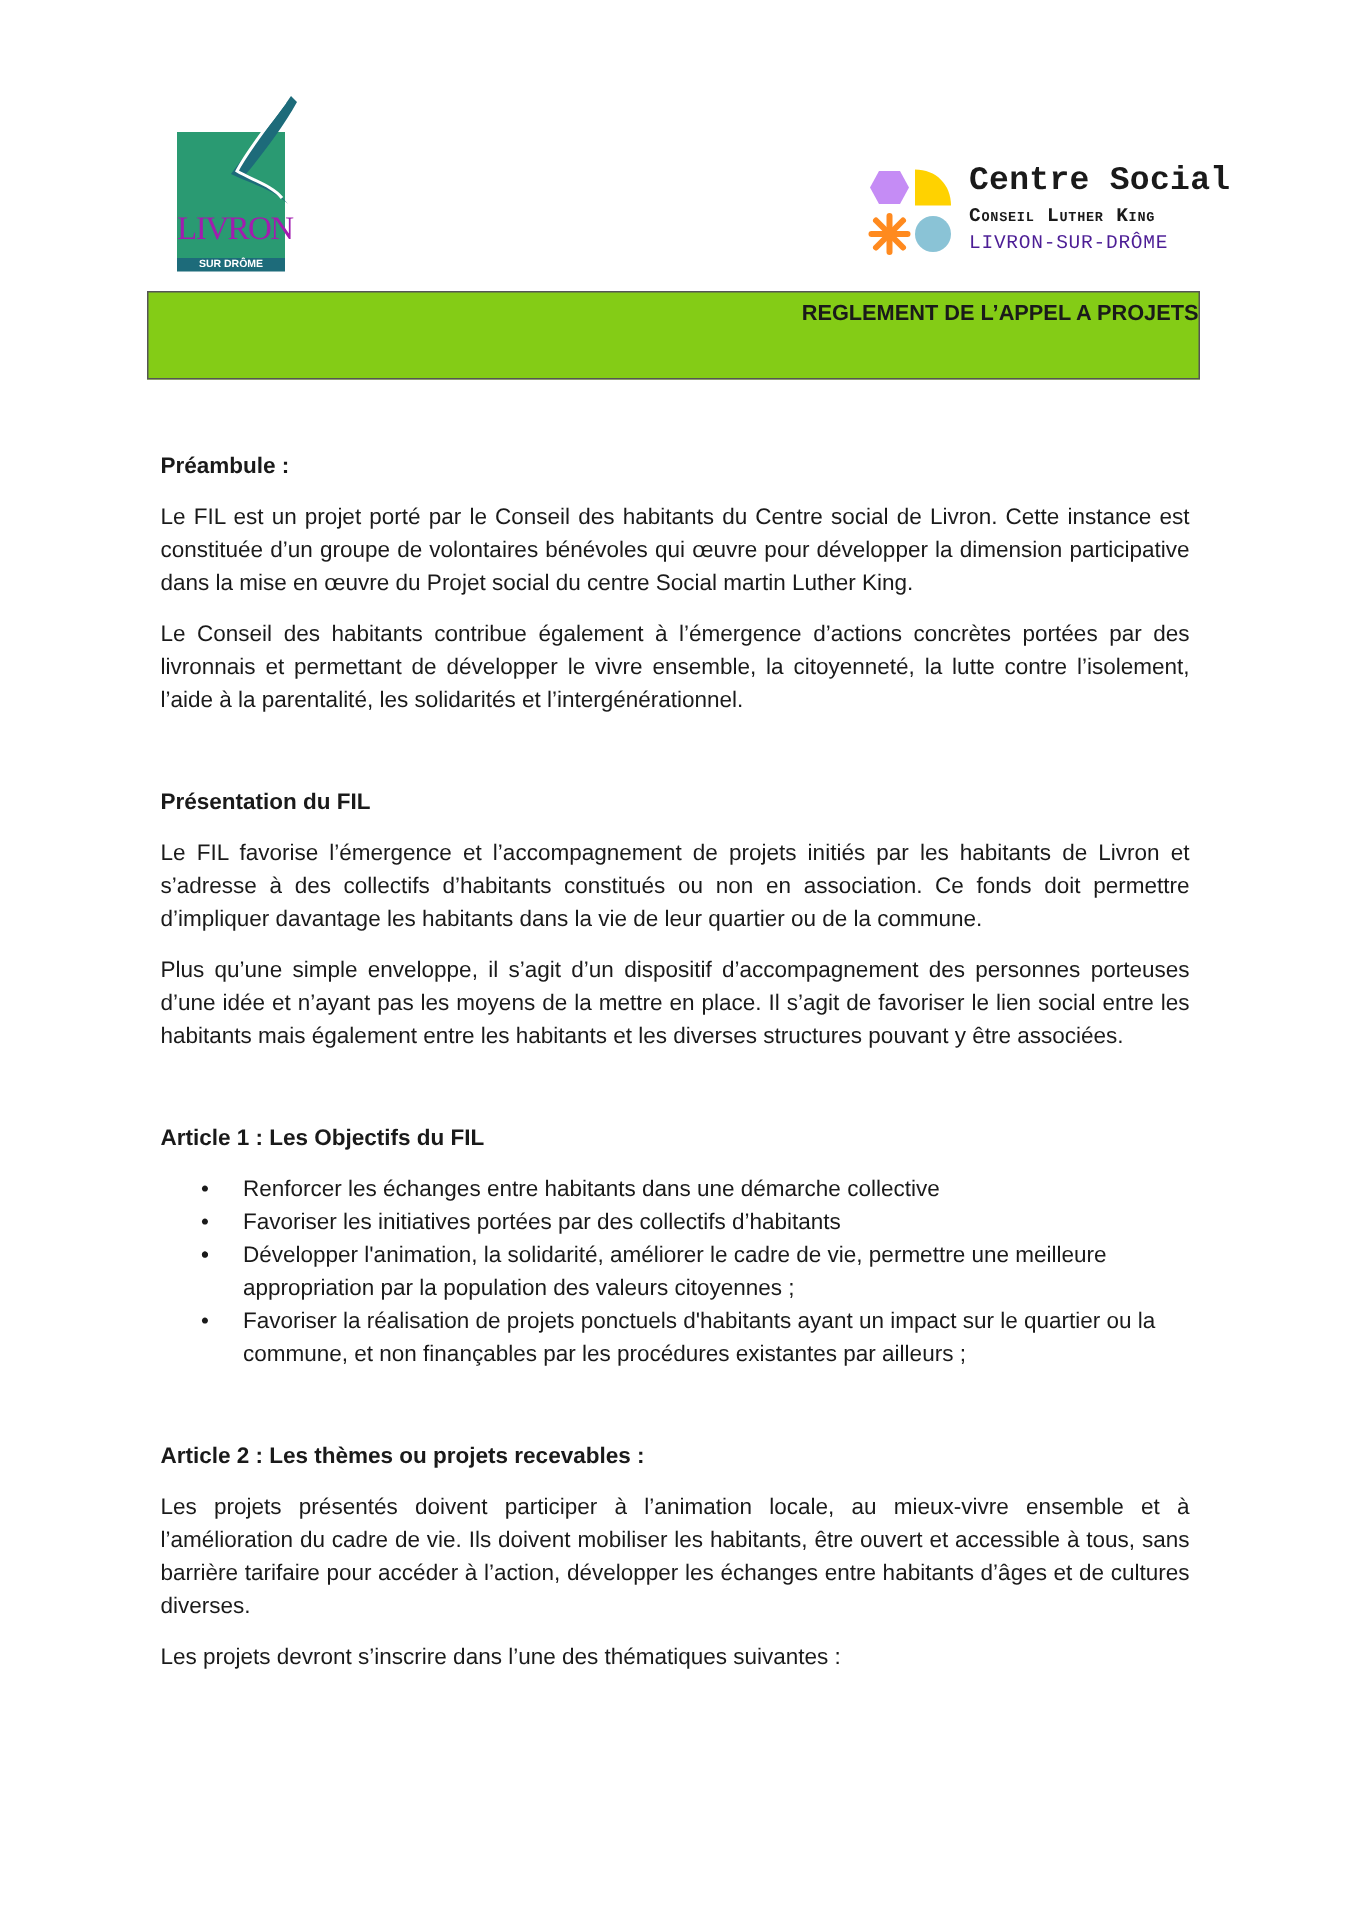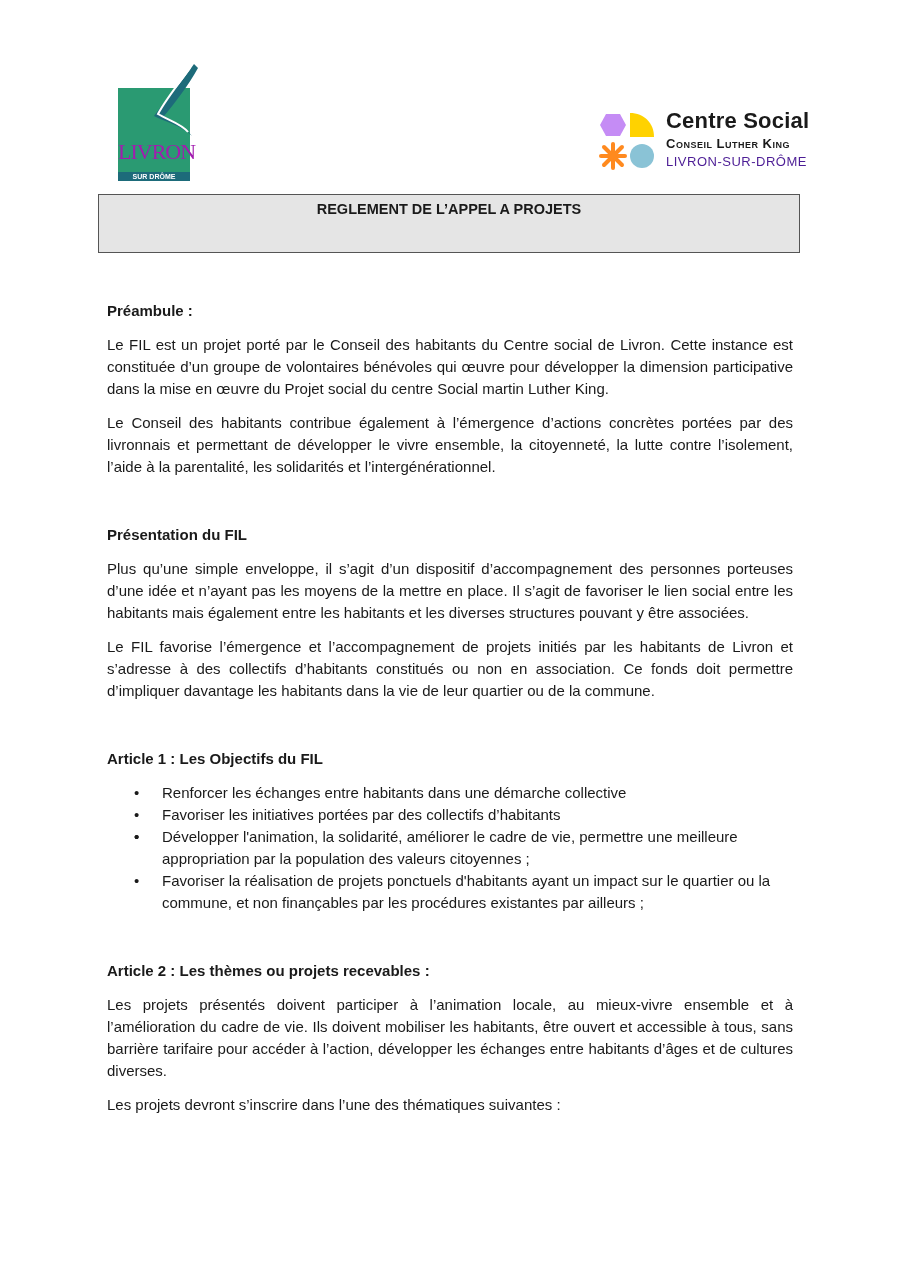--- a/index.html
+++ b/index.html
@@ -10,29 +10,29 @@
   
   .livron-logo { position:absolute; left:112px; top:62px; width:90px; height:122px; }
   .livron-box { position:absolute; left:6px; top:26px; width:72px; height:84px; background:#2a9a72; }
   .livron-text { position:absolute; left:6px; top:78px; width:72px; text-align:center;
                  color:#a21caf; font-family:"Liberation Serif", serif; font-size:22px; letter-spacing:-1px; line-height:24px; }
   .livron-band { position:absolute; left:6px; top:110px; width:72px; height:9px; background:#1d6b7a;
                  color:#fff; font-size:7px; font-weight:bold; text-align:center; line-height:9px; }
   .livron-swoosh { position:absolute; left:30px; top:0; width:60px; height:90px; }
 
   
-  .cs-logo { position:absolute; left:596px; top:108px; width:220px; height:64px; }
+  .cs-logo { position:absolute; left:576px; top:108px; width:220px; height:64px;font-family:Liberation Mono, monospace; }
   .cs-icons { position:absolute; left:0; top:3px; width:62px; height:60px; }
   .cs-title { position:absolute; left:70px; top:0; font-size:22px; font-weight:bold; color:#1a1a1a; white-space:nowrap; letter-spacing:0.2px; }
   .cs-sub { position:absolute; left:70px; top:28px; font-size:13px; font-weight:bold; color:#1a1a1a; white-space:nowrap; font-variant:small-caps; letter-spacing:0.5px; }
   .cs-city { position:absolute; left:70px; top:46px; font-size:13px; color:#4c1d95; white-space:nowrap; letter-spacing:0.5px; }
 
   
   .title-box { position:absolute; left:98px; top:194px; width:702px; height:59px;
-               background:#e5e5e5; border:1px solid #555; box-sizing:border-box; text-align:center; }
+               background:#84cc16; border:1px solid #555; box-sizing:border-box; text-align:right; }
   .title-line1 { position:absolute; left:0; right:0; top:6px; font-size:14.5px; font-weight:bold; }
   .title-line2 { position:absolute; left:0; right:0; top:37px; font-size:14.5px; font-weight:bold; }
   .title-line2 i { font-style:italic; }
 
   
   .content { position:absolute; left:107px; top:300px; width:686px; font-size:15px; line-height:22px; }
   h2 { font-size:15px; font-weight:bold; margin:0 0 12px 0; line-height:22px; }
   p { margin:0 0 12px 0; text-align:justify; }
   .gap { height:34px; }
   ul { margin:0 0 12px 0; padding:0; list-style:none; }
@@ -75,22 +75,22 @@
     <div class="title-line1">REGLEMENT DE L’APPEL A PROJETS</div>
   </div>
 
   <div class="content">
     <h2>Préambule :</h2>
     <p>Le FIL est un projet porté par le Conseil des habitants du Centre social de Livron. Cette instance est constituée d’un groupe de volontaires bénévoles qui œuvre pour développer la dimension participative dans la mise en œuvre du Projet social du centre Social martin Luther King.</p>
     <p>Le Conseil des habitants contribue également à l’émergence d’actions concrètes portées par des livronnais et permettant de développer le vivre ensemble, la citoyenneté, la lutte contre l’isolement, l’aide à la parentalité, les solidarités et l’intergénérationnel.</p>
     <div class="gap"></div>
 
     <h2>Présentation du FIL</h2>
+    <p>Le FIL favorise l’émergence et l’accompagnement de projets initiés par les habitants de Livron et s’adresse à des collectifs d’habitants constitués ou non en association. Ce fonds doit permettre d’impliquer davantage les habitants dans la vie de leur quartier ou de la commune.</p>
     <p>Plus qu’une simple enveloppe, il s’agit d’un dispositif d’accompagnement des personnes porteuses d’une idée et n’ayant pas les moyens de la mettre en place. Il s’agit de favoriser le lien social entre les habitants mais également entre les habitants et les diverses structures pouvant y être associées.</p>
-    <p>Le FIL favorise l’émergence et l’accompagnement de projets initiés par les habitants de Livron et s’adresse à des collectifs d’habitants constitués ou non en association. Ce fonds doit permettre d’impliquer davantage les habitants dans la vie de leur quartier ou de la commune.</p>
     <div class="gap"></div>
 
     <h2>Article 1 : Les Objectifs du FIL</h2>
     <ul>
       <li><span class="bullet">•</span><span>Renforcer les échanges entre habitants dans une démarche collective</span></li>
       <li><span class="bullet">•</span><span>Favoriser les initiatives portées par des collectifs d’habitants</span></li>
       <li><span class="bullet">•</span></li>
       <li><span class="bullet">•</span><span>Développer l'animation, la solidarité, améliorer le cadre de vie, permettre une meilleure appropriation par la population des valeurs citoyennes ;</span></li>
       <li><span class="bullet">•</span><span>Favoriser la réalisation de projets ponctuels d'habitants ayant un impact sur le quartier ou la commune, et non finançables par les procédures existantes par ailleurs ;</span></li>
     </ul>

